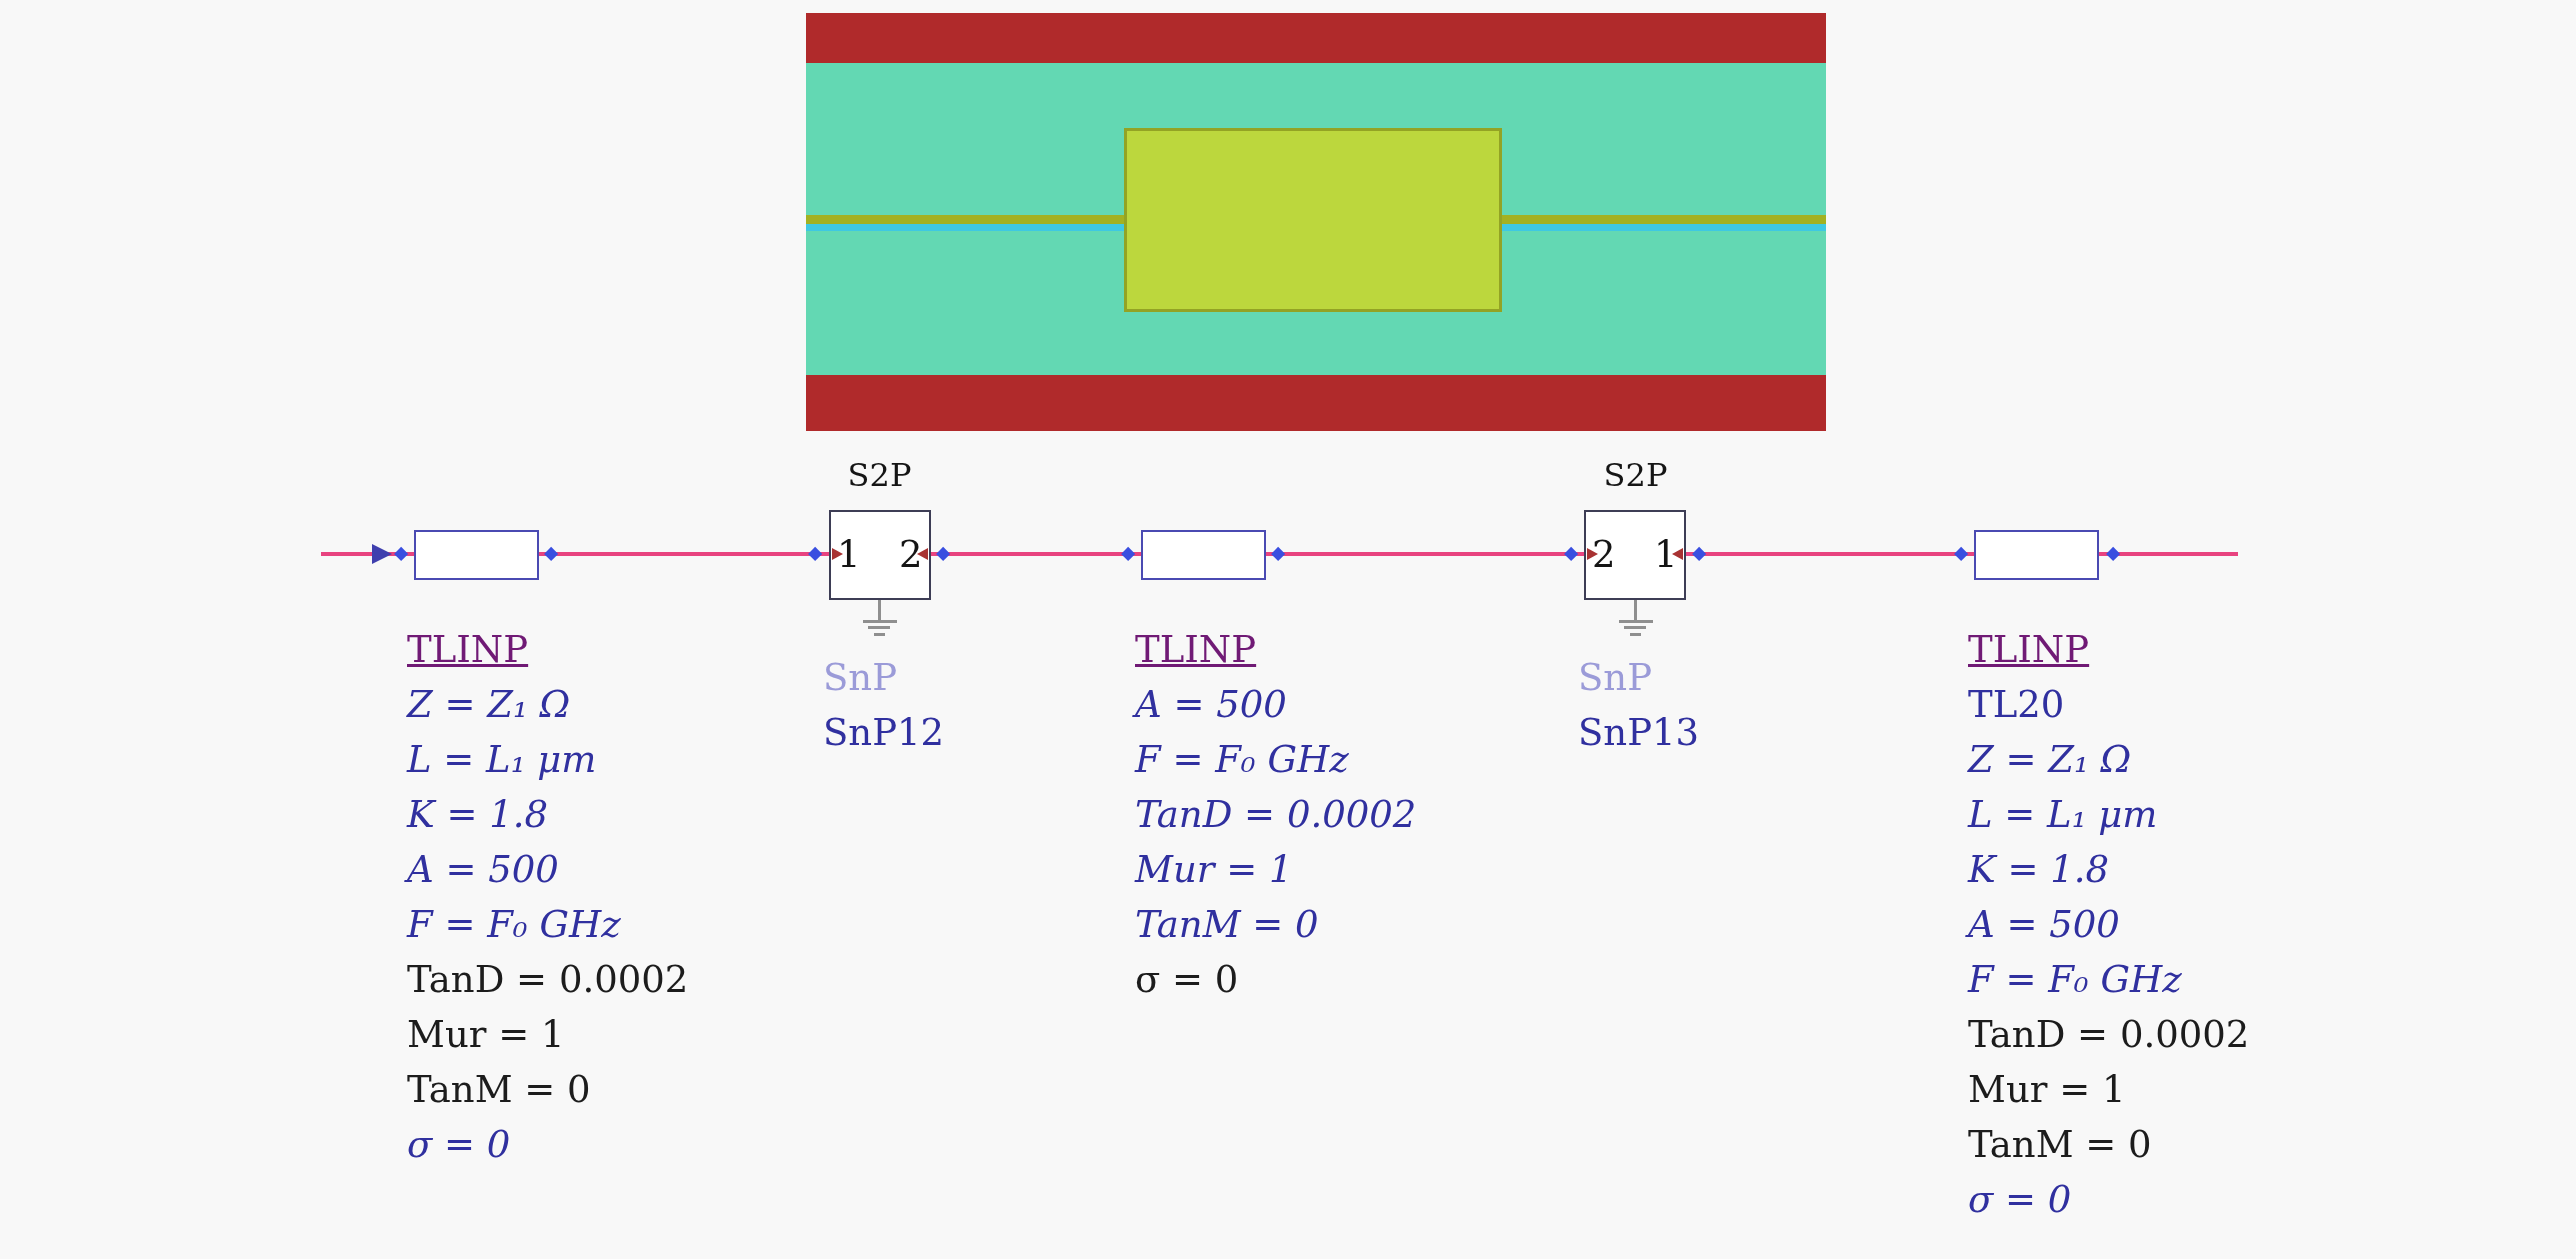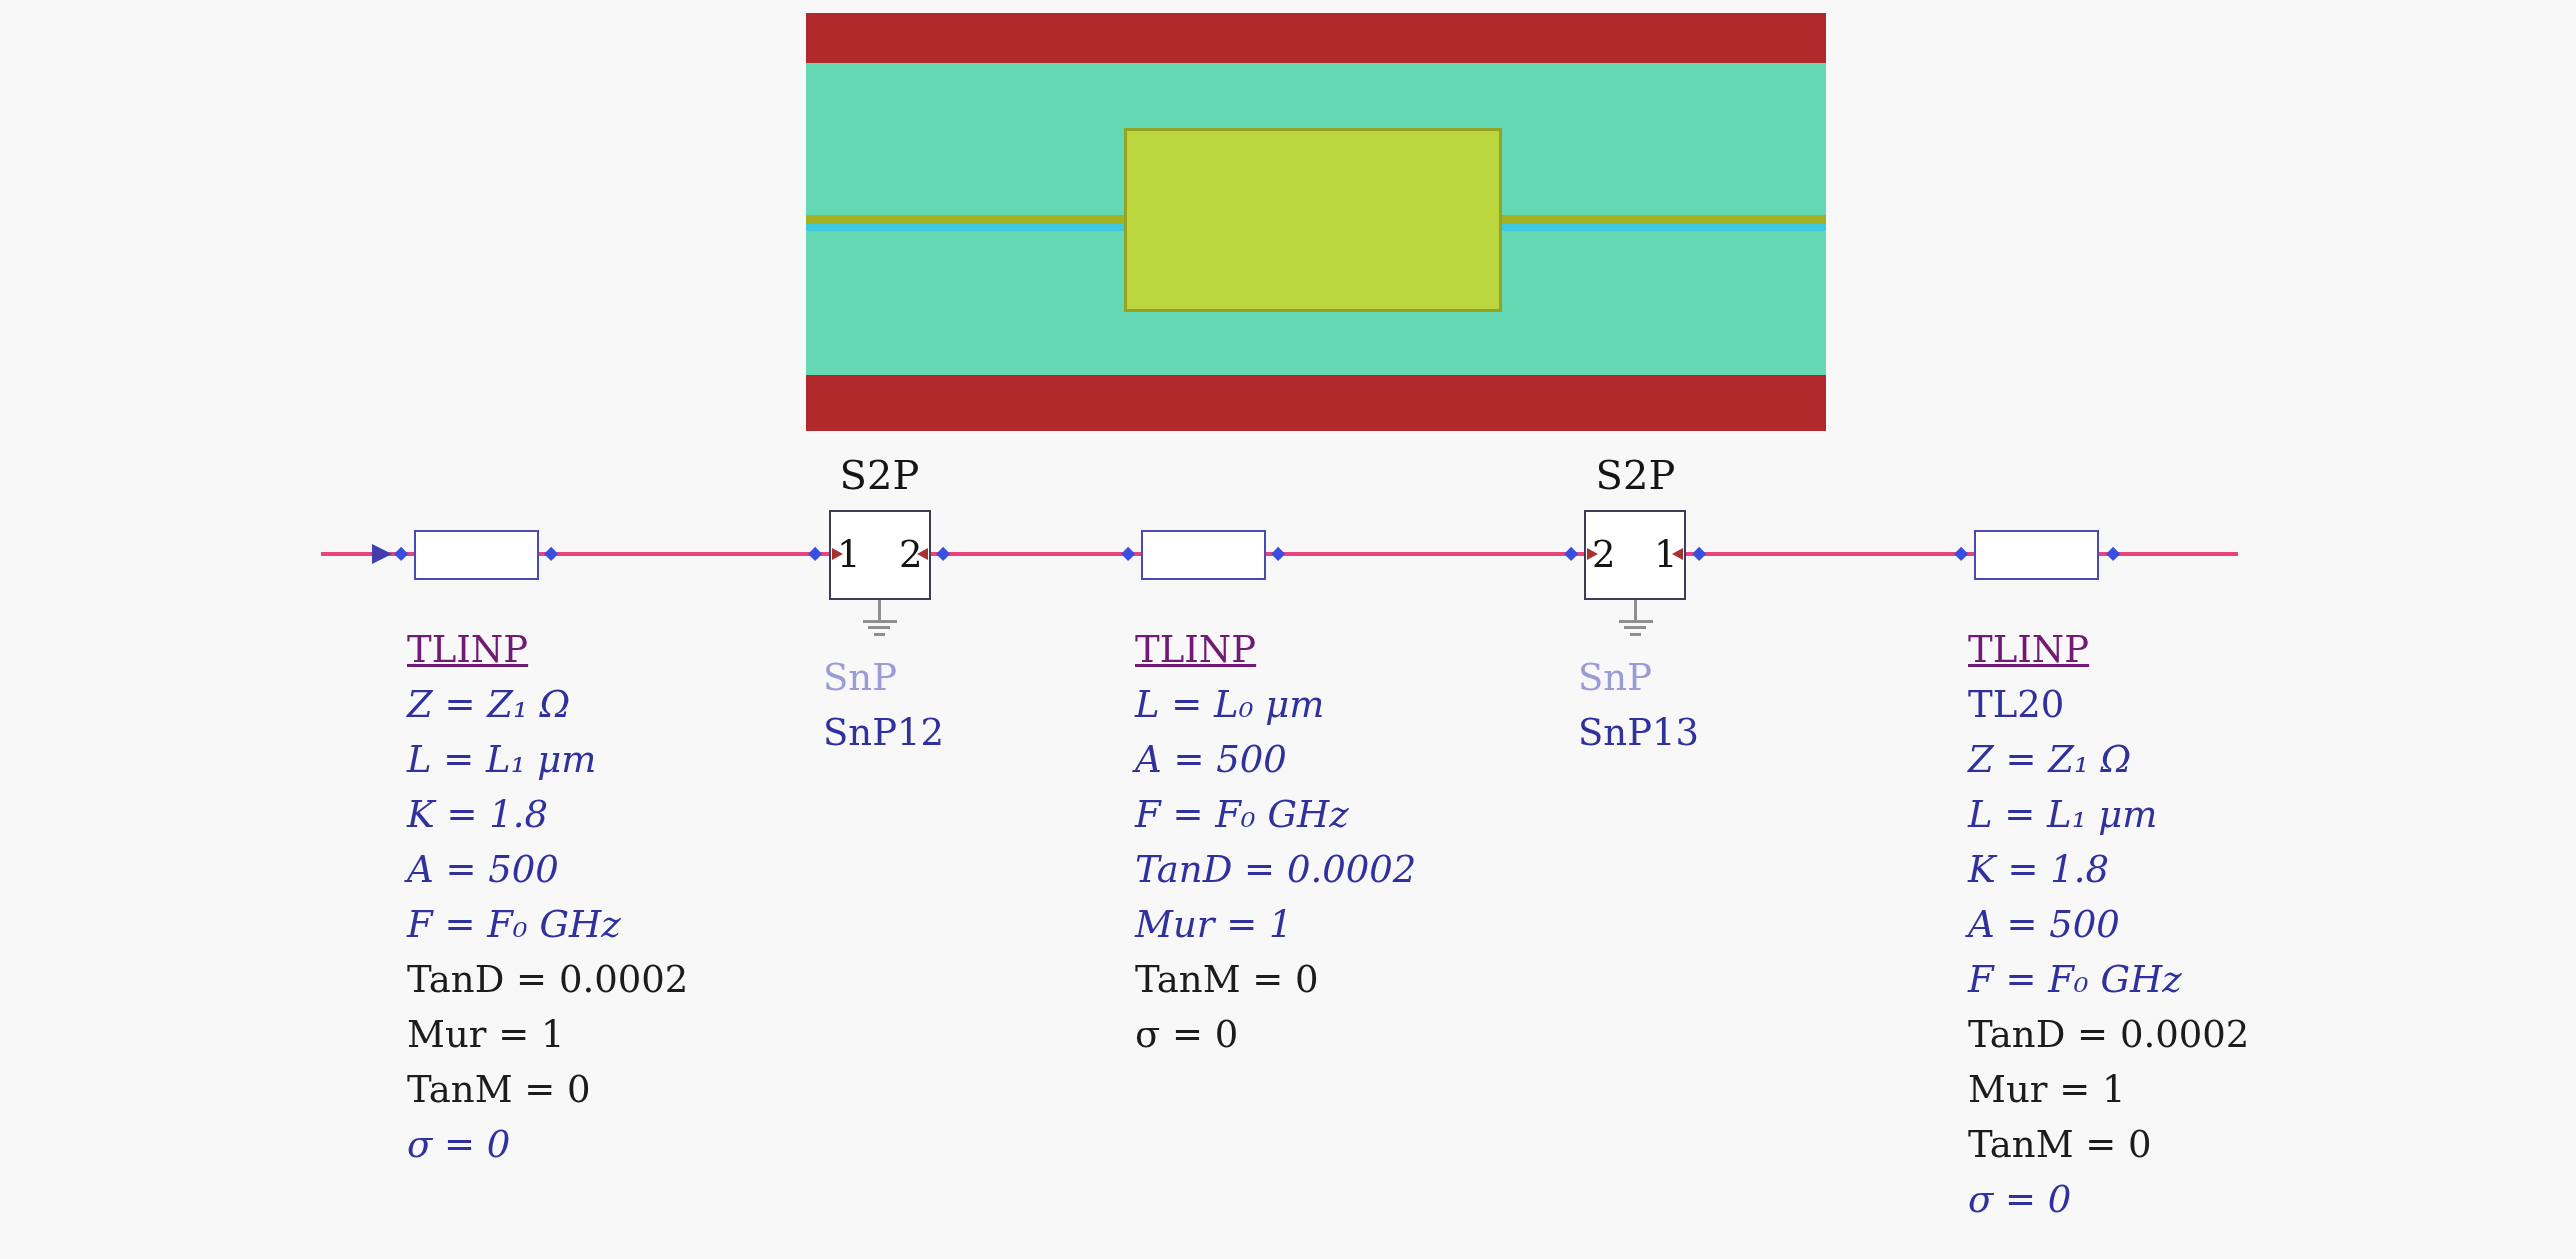--- a/index.html
+++ b/index.html
@@ -36,21 +36,21 @@
   .gnd-stem { position:absolute; width:2.8px; height:19.6px; background:#8f8f8f; }
   .gnd-bar  { position:absolute; height:2.8px; background:#8f8f8f; }
 
   
   .colblock { position:absolute; font-size:37px; line-height:55px; white-space:nowrap; }
   .t-type { color:#701a75;text-decoration:underline; }
   .t-snp  { color:#9b9bd8; }
   .t-name { color:#30309f; }
   .params > div { color:#30309f; font-style:italic; }
   .params > div:nth-child(n+6):nth-child(-n+8) { color:#1c1c1c; font-style:normal; }
-  .s2p-title { position:absolute; width:187px; text-align:center; font-size:40px;
+  .s2p-title { position:absolute; width:187px; text-align:center; font-size:32px;
                line-height:43px; color:#151515; white-space:nowrap; }
   .portnum { position:absolute; font-size:37px; line-height:43px; color:#151515; }
 </style>
 </head>
 <body>
 
 <div id="canvas">
 
   <div id="layout-preview">
     <div class="lp-substrate"></div>
@@ -117,21 +117,20 @@
   </div>
 
   <div class="colblock" style="left:823px; top:650px;">
     <div class="t-snp">SnP</div>
     <div class="t-name">SnP12</div>
   </div>
 
   <div class="colblock" style="left:1135px; top:622px;">
     <div class="t-type">TLINP</div>
     <div class="params">
-        <div>L = L₀ μm</div>
         <div>A = 500</div>
         <div>F = F₀ GHz</div>
         <div>TanD = 0.0002</div>
         <div>Mur = 1</div>
         <div>TanM = 0</div>
         <div>σ = 0</div>
       </div>
   </div>
 
   <div class="colblock" style="left:1578px; top:650px;">

